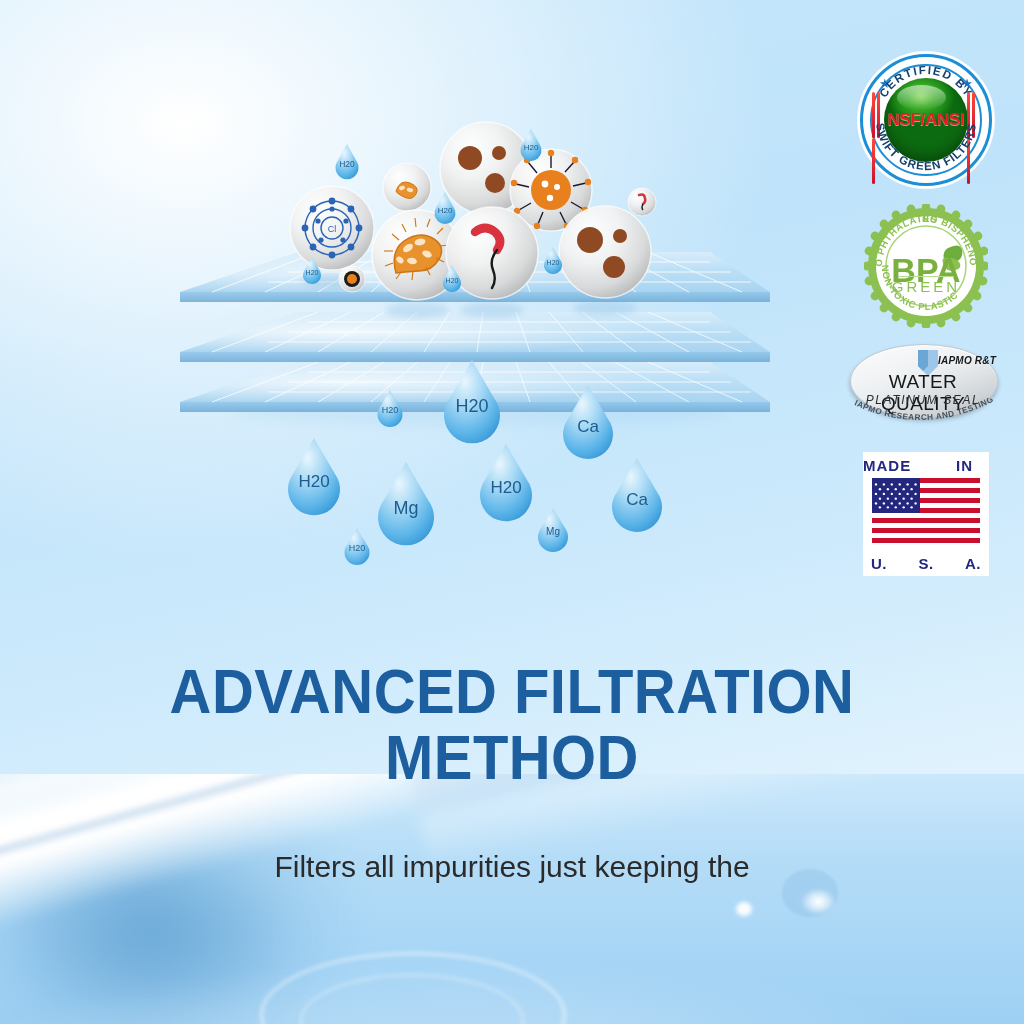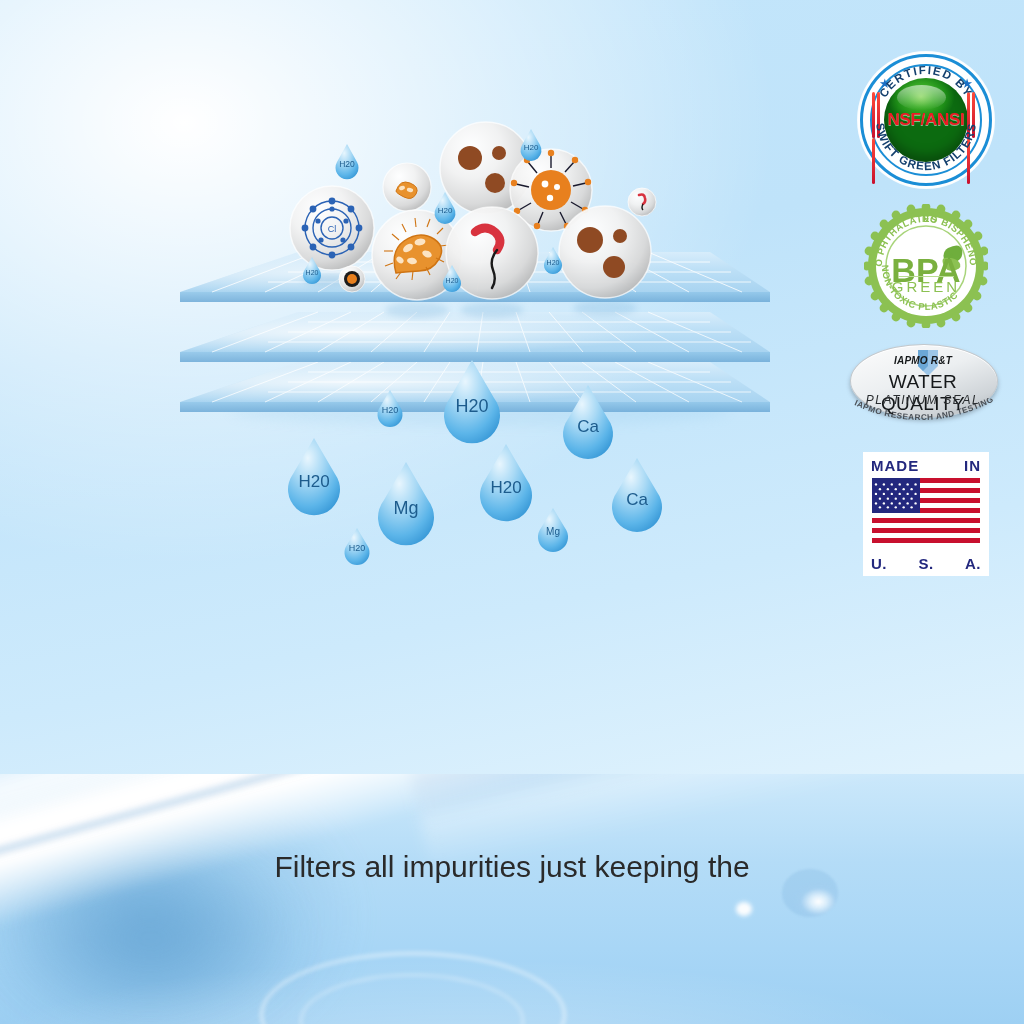--- a/index.html
+++ b/index.html
@@ -136,32 +136,32 @@
   
   .iapmo{width:152px;height:92px;margin:0 auto;position:relative;}
   .iapmo .oval{position:absolute;left:0;top:0;width:146px;height:72px;border-radius:50%;
      background:linear-gradient(160deg,#fdfdfd 0%,#eceff1 45%,#cfd4d8 78%,#aab0b5 100%);
      box-shadow:0 3px 4px rgba(60,70,80,.35), inset 0 1px 0 #ffffff;
      border:1px solid #c3c8cc;}
   .iapmo .shield{position:absolute;left:68px;top:6px;width:20px;height:26px;
      background:#9dc6e8;clip-path:polygon(0 0,100% 0,100% 62%,50% 100%,0 62%);}
   .iapmo .shield:after{content:"";position:absolute;left:0;top:0;width:50%;height:100%;
      background:#6ba7d6;clip-path:polygon(0 0,100% 0,100% 62%,0 100%);}
-  .iapmo .iap{position:absolute;left:0;top:11px;width:146px;text-align:center;
+  .iapmo .iap{position:absolute;left:0;top:11px;width:146px;text-align:right;
      font-size:10px;font-weight:bold;font-style:italic;color:#15181a;letter-spacing:.2px;z-index:3;
      font-family:"Liberation Sans",sans-serif;}
   .iapmo .wq{position:absolute;left:0;top:27px;width:146px;text-align:center;
      font-size:19px;color:#15181a;letter-spacing:.4px;z-index:3;font-family:"Liberation Sans",sans-serif;}
   .iapmo .ps{position:absolute;left:0;top:49px;width:146px;text-align:center;
      font-size:12px;color:#2a2d30;letter-spacing:1.6px;z-index:3;font-family:"Liberation Sans",sans-serif;font-style:italic;}
   .iapmo .curvewrap{position:absolute;left:-2px;top:54px;width:152px;height:38px;}
 
   
   .usa{width:126px;height:124px;margin:0 auto;background:#ffffff;position:relative;padding:0;}
-  .usa .madein{position:absolute;top:5px;left:8px;width:110px;display:flex;justify-content:space-between;
+  .usa .madein{position:absolute;top:5px;left:0;width:110px;display:flex;justify-content:space-between;
      color:#23287e;font-size:15px;font-weight:bold;letter-spacing:1px;font-family:"Liberation Sans",sans-serif;}
   .usa .flag{position:absolute;left:9px;top:26px;width:108px;height:65px;background:#ffffff;overflow:hidden;}
   .usa .flag .stripes{position:absolute;inset:0;}
   .usa .flag .stripes i{display:block;width:100%;height:7.6923%;}
   .usa .flag .stripes i:nth-child(odd){background:#c8102e;}
   .usa .flag .stripes i:nth-child(even){background:#ffffff;}
   .usa .flag .canton{position:absolute;left:0;top:0;width:44%;height:53.8%;background:#23287e;}
   .usa .flag .canton .starsvg{display:block;width:100%;height:100%;}
   .usa .usaword{position:absolute;bottom:4px;left:8px;width:110px;display:flex;justify-content:space-between;
      color:#23287e;font-size:15px;font-weight:bold;letter-spacing:.5px;font-family:"Liberation Sans",sans-serif;}
@@ -671,18 +671,22 @@
         </div>
         <div class="usaword">
           <span>U.</span>
           <span>S.</span>
           <span>A.</span>
         </div>
       </div>
     </div>
   </div>
 
+  <div id="headline">
+    <span class="l1">ADVANCED FILTRATION</span>
+    <span class="l2">METHOD</span>
+  </div>
 
   <div id="subhead">
     <span>Filters all impurities just keeping the</span>
   </div>
 
 </div>
 
 </body></html>

